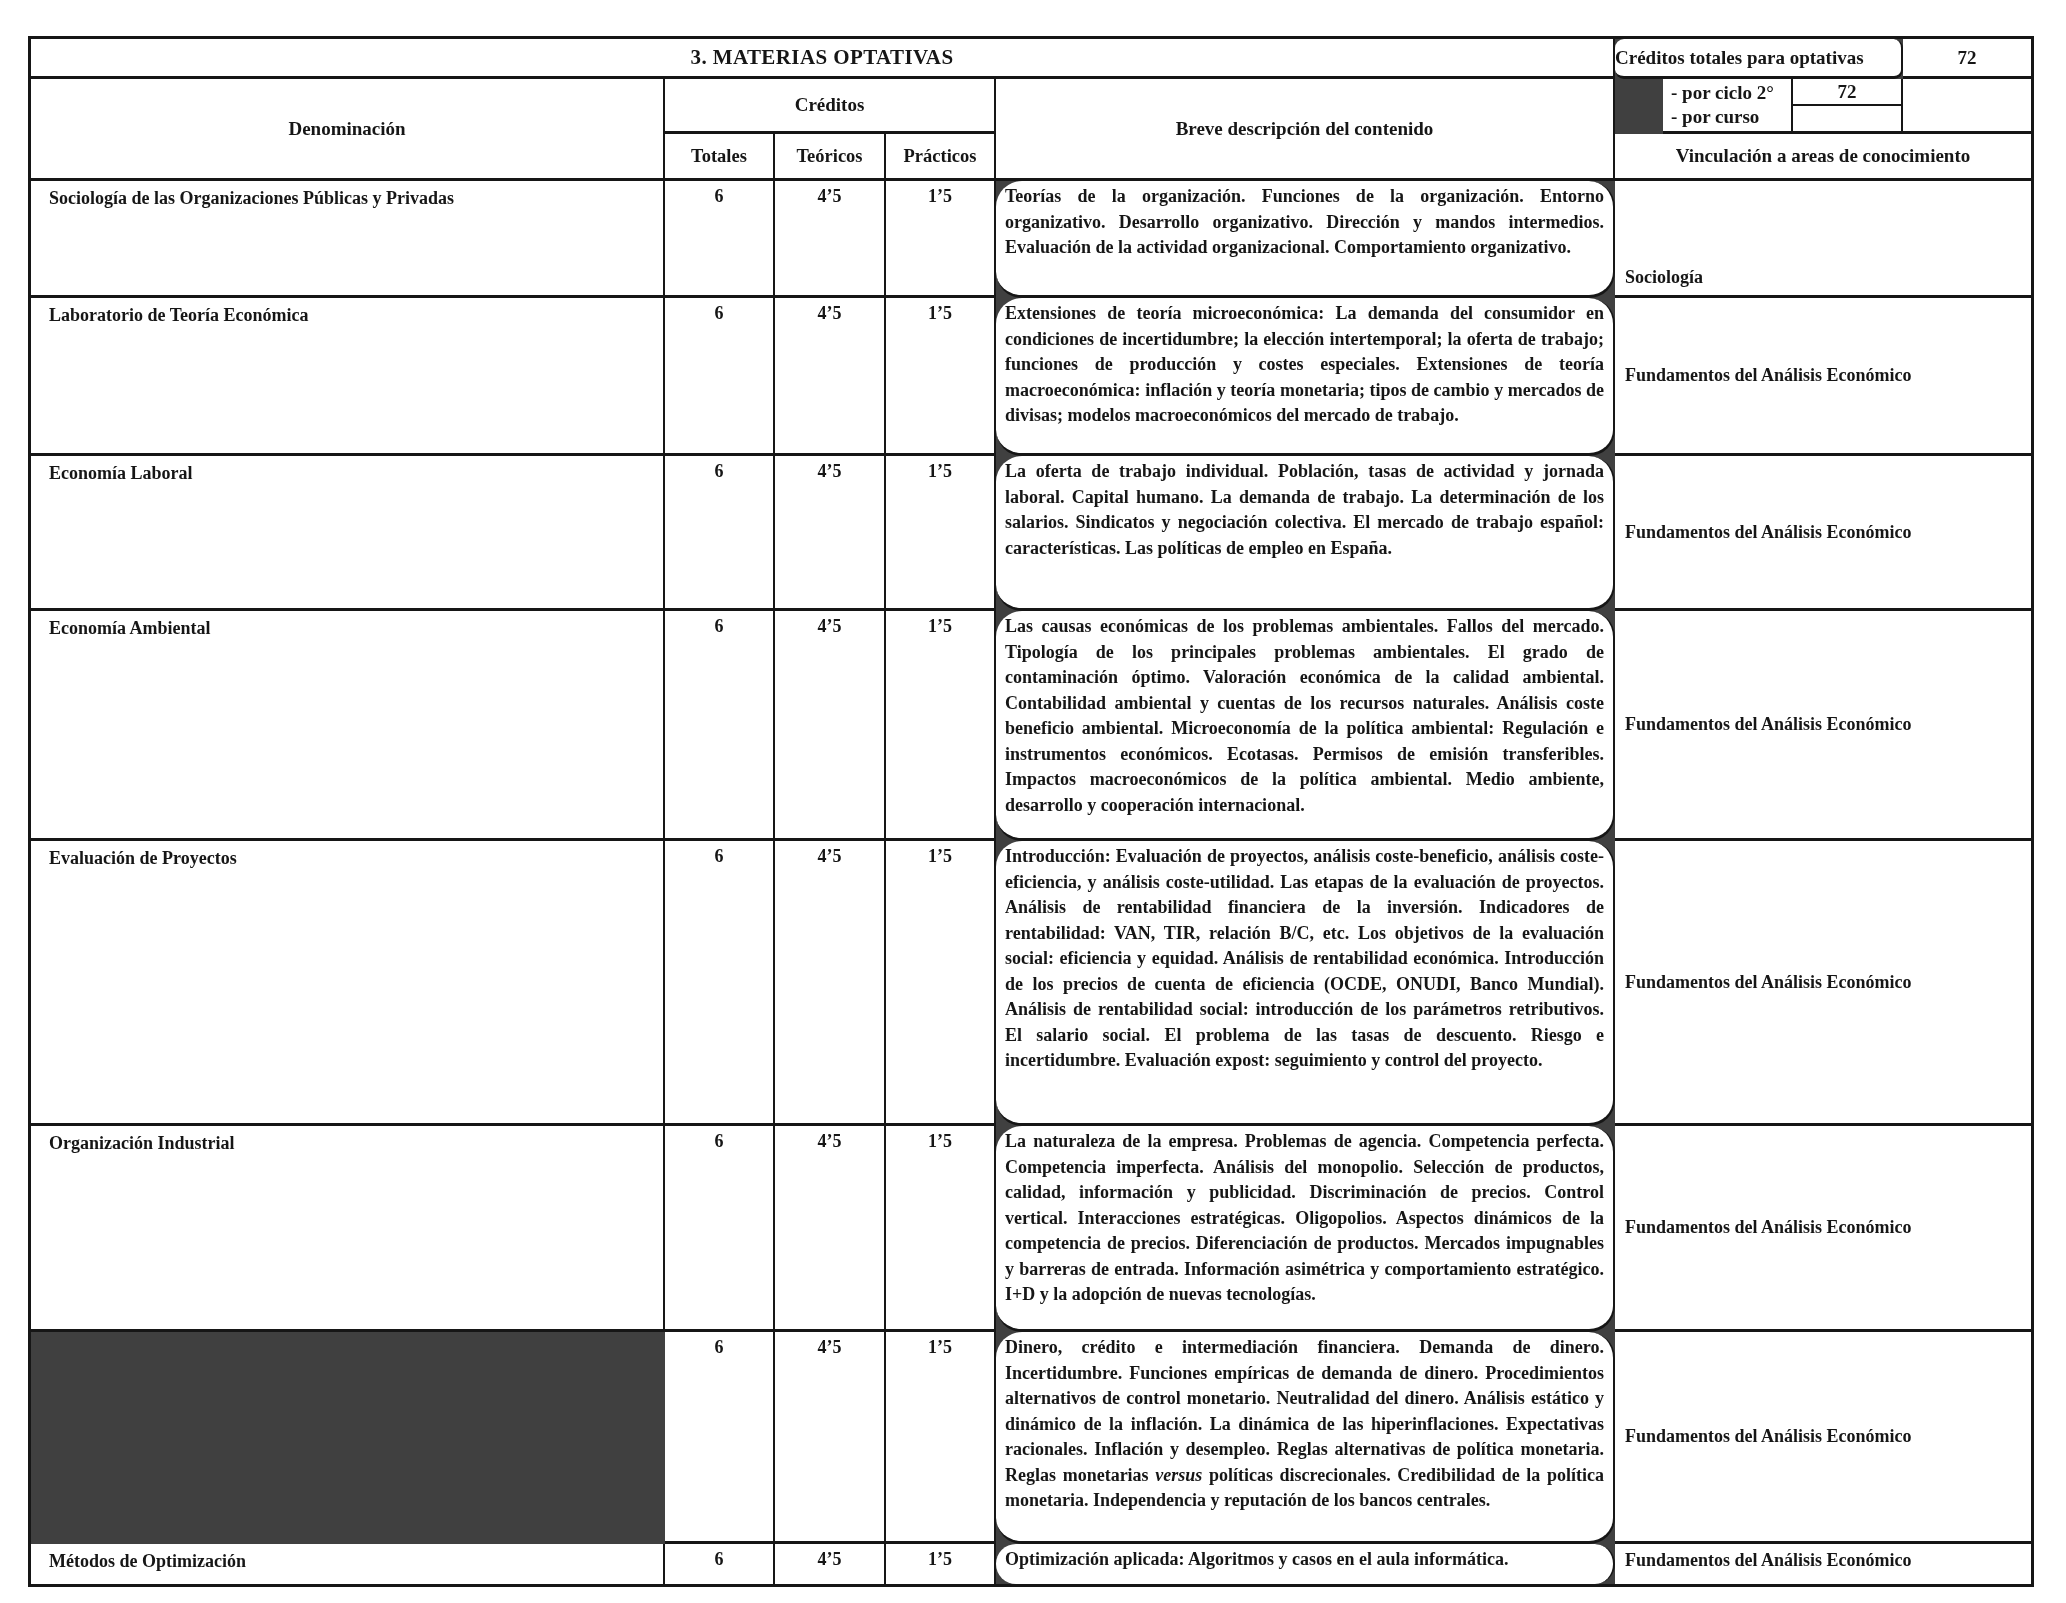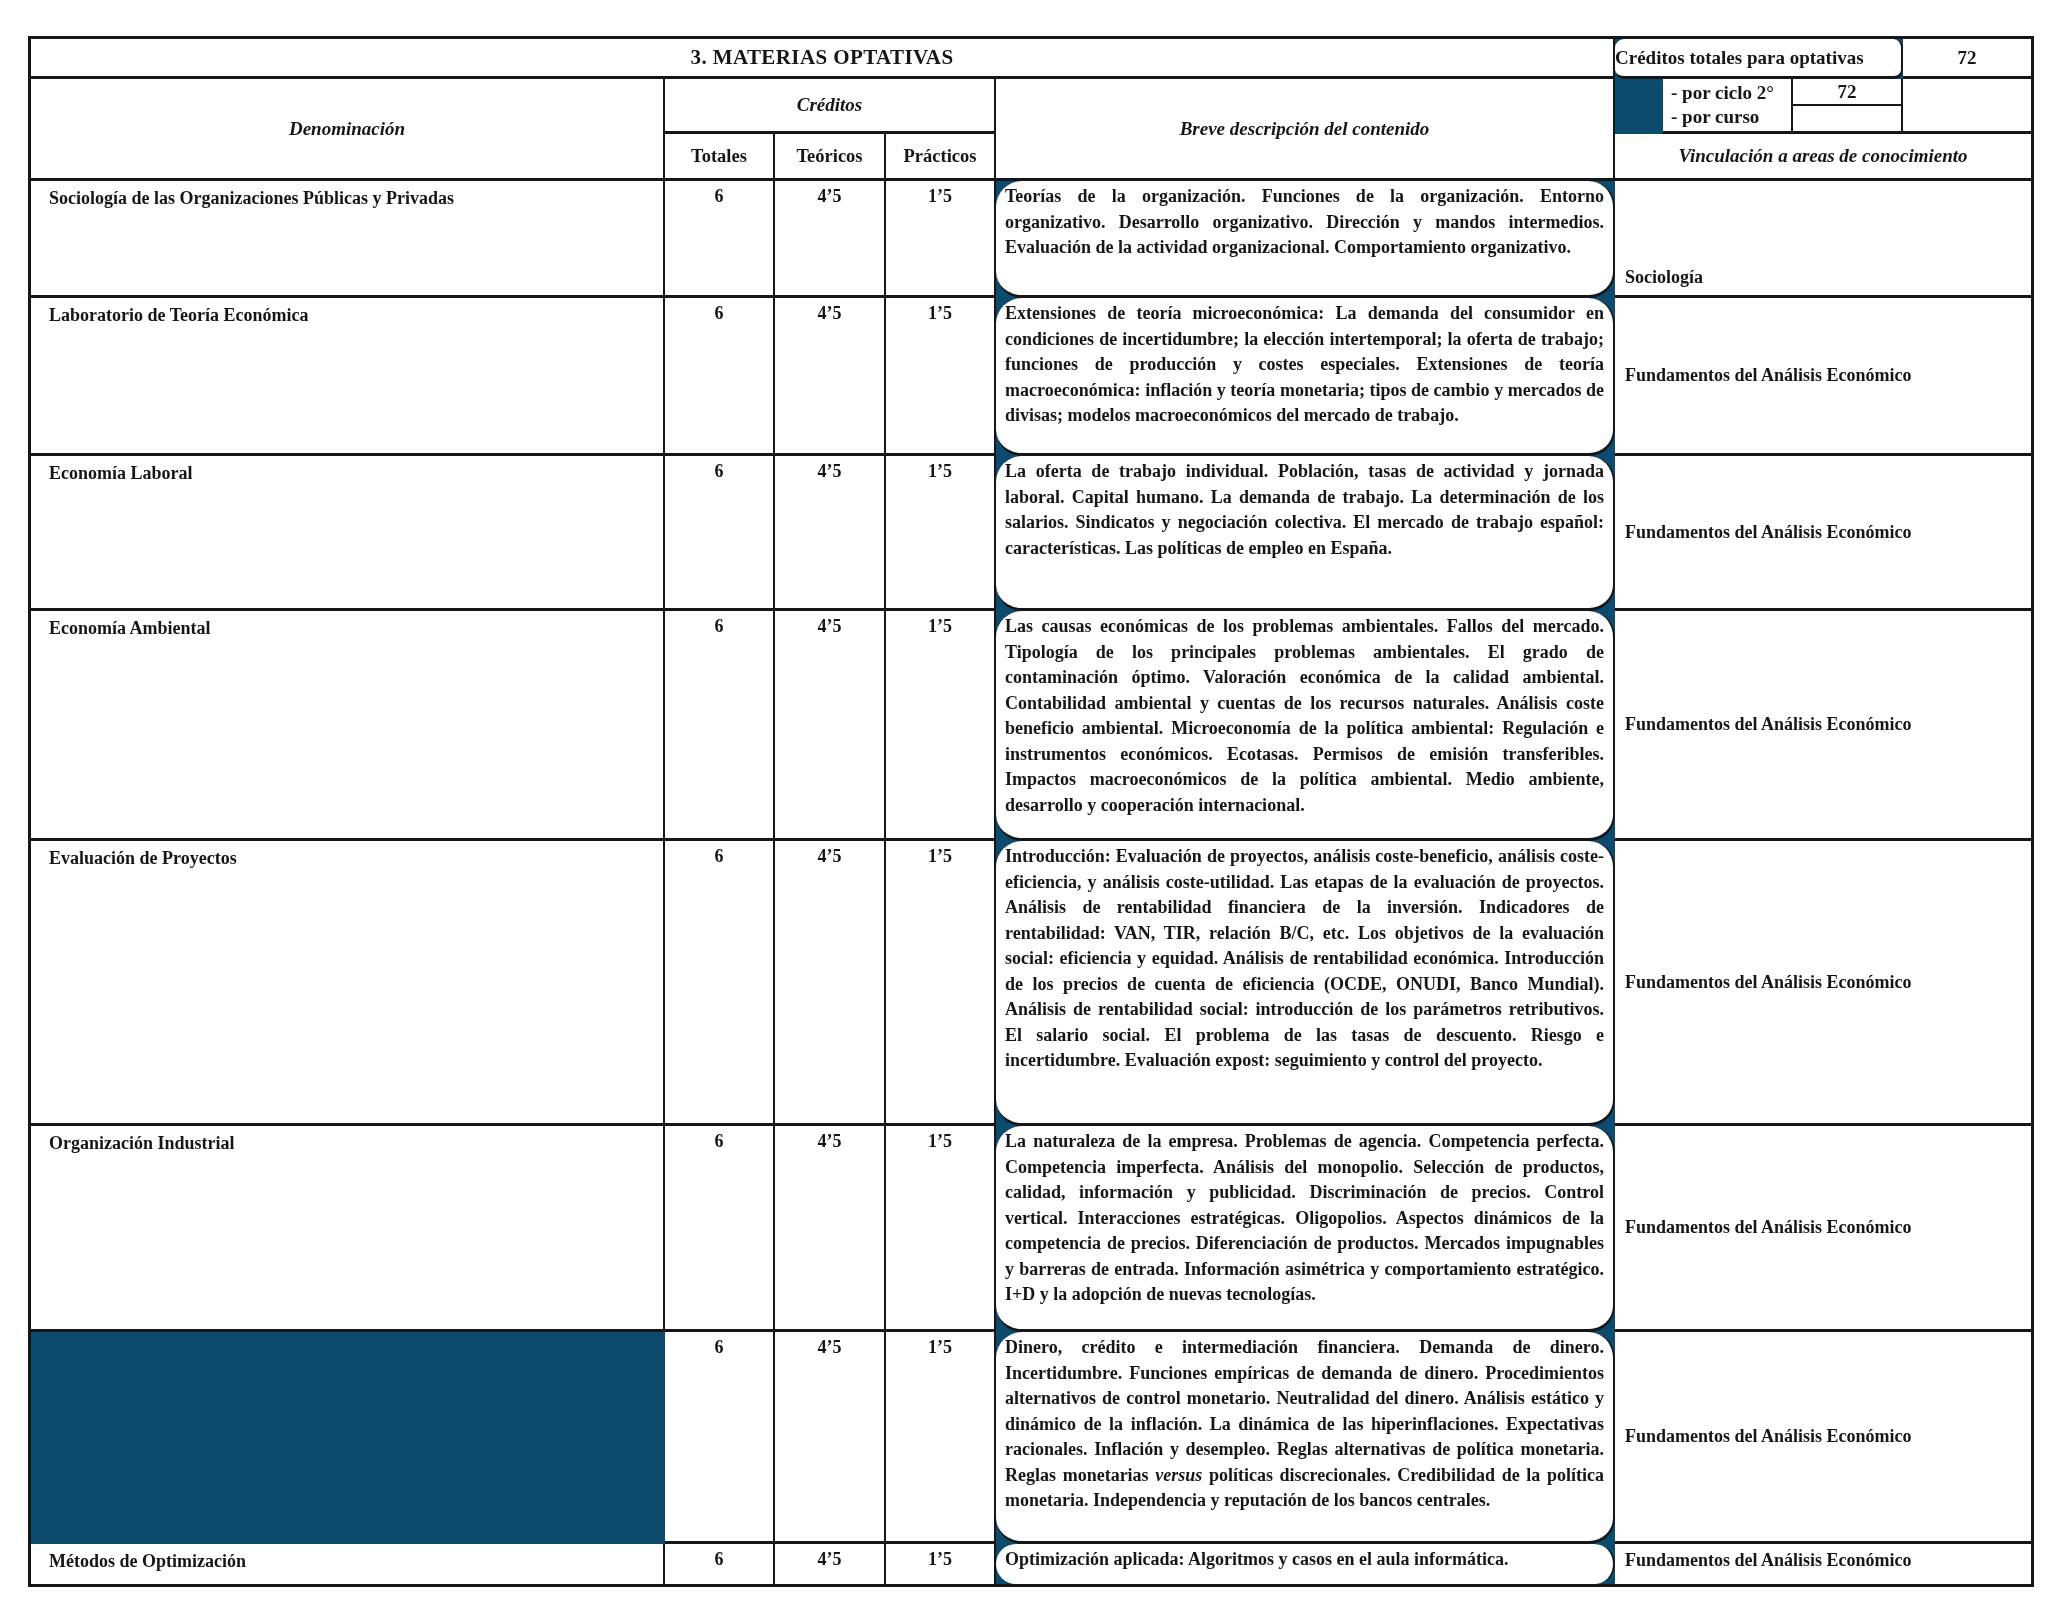--- a/index.html
+++ b/index.html
@@ -19,42 +19,42 @@
   .doc-table {
     position: absolute;
     left: 28px;
     top: 36px;
     width: 2000px;
     display: grid;
     grid-template-columns: 634px 110px 111px 110px 619px 178px 110px 128px;
     grid-template-rows: 40px 55px 47px 117px 158px 155px 230px 285px 206px 212px 40px;
     border: 3px solid #161616;
     box-sizing: content-box;
-    background: #0c4a6e;
+    background: #404040;
     font-weight: bold;
   }
 
   .c {
     box-sizing: border-box;
     border-right: 2px solid #161616;
     border-bottom: 3px solid #161616;
     overflow: hidden;
     background: #ffffff;
   }
   .br0 { border-right: none; }
   .bb0 { border-bottom: none; }
 
   
   .title-cell {
     display: flex; align-items: center; justify-content: center;
     font-size: 21px; letter-spacing: 0.4px;
   }
   .hdr-center {
     display: flex; align-items: center; justify-content: center;
-    font-size: 19px; text-align: center; font-style: italic;
+    font-size: 19px; text-align: center;
   }
   .hdr-sub {
     display: flex; align-items: center; justify-content: center;
     font-size: 18.5px;
   }
   .credits-total-label {
     display: flex; align-items: center;
     padding-left: 0; font-size: 19px; border-radius: 9px;
   }
   .credits-total-value {

